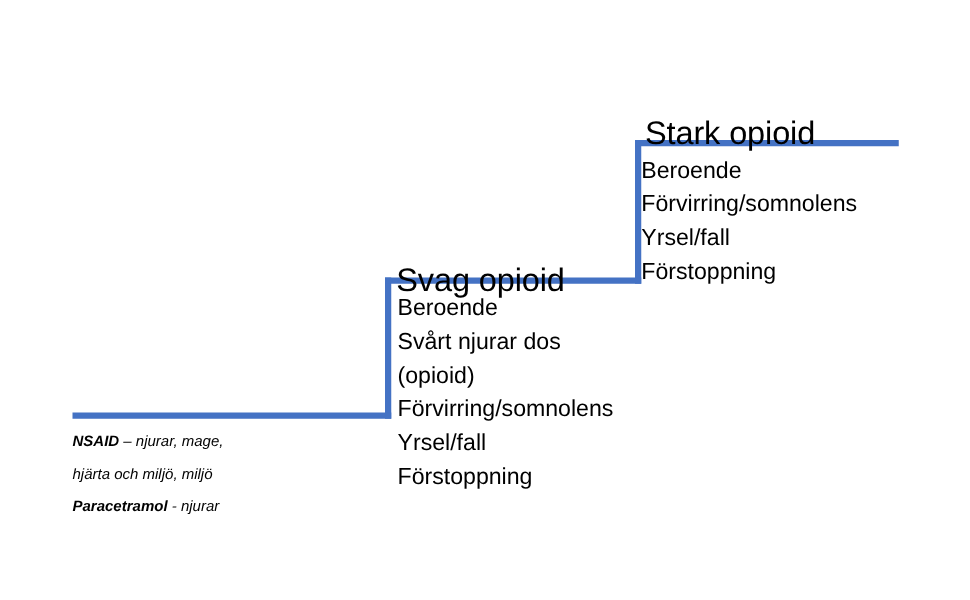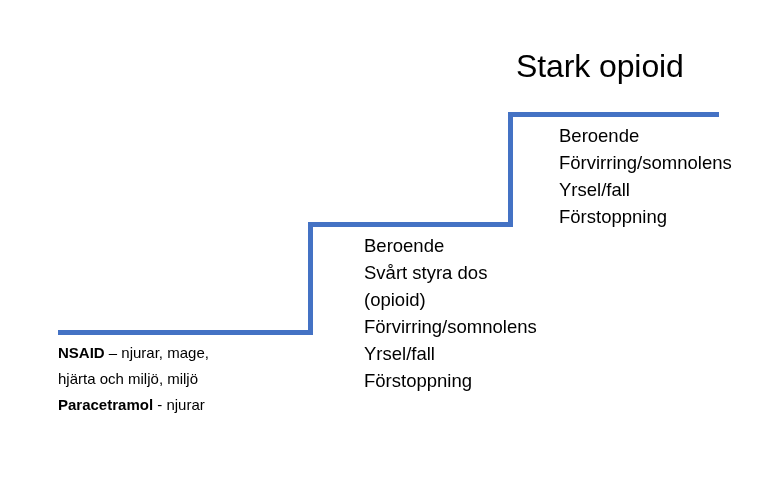--- a/index.html
+++ b/index.html
@@ -33,39 +33,41 @@
   
   #tread-2 { left: 308px; top: 222px; width: 205px; }
   
   #riser-2 { left: 508px; top: 112px; height: 115px; }
   
   #tread-3 { left: 508px; top: 112px; width: 211px; }
 
   
   .step-title {
     position: absolute;
-    font-size: 32px;
+    font-size: 26px;
     line-height: 33px;
     font-weight: 400;
     letter-spacing: -0.1px;
     white-space: pre-line;
+    margin-top: 40px;
   }
   .step-body {
     position: absolute;
     font-size: 18.5px;
     line-height: 27px;
     font-weight: 400;
   }
-  .step-body .bodyline { white-space: pre; padding-left: 46px; }
+  .step-body .bodyline { white-space: pre; }
 
   .desc {
     position: absolute;
-    font-size: 15px;
+    font-size: 12px;
     line-height: 26px;
     font-weight: 400;
+    font-style: italic;
   }
   .desc .descline { white-space: pre; }
   .desc b { font-weight: 700; }
 
   
   #title-1 { left: 60px;  top: 243px; }
   #desc-1  { left: 58px;  top: 340px; }
 
   
   #title-2 { left: 317px; top: 168px; }
@@ -86,24 +88,25 @@
   <div class="stair-seg stair-v" id="riser-2" style="background: rgb(68, 114, 196);"></div>
   <div class="stair-seg stair-h" id="tread-3" style="background: rgb(68, 114, 196);"></div>
 
 
   <div class="desc" id="desc-1">
     <div class="descline"><b>NSAID</b><span> – njurar, mage,</span></div>
     <div class="descline"><b></b><span>hjärta och miljö, miljö</span></div>
     <div class="descline"><b>Paracetramol</b><span> - njurar</span></div>
   </div>
 
+  <div class="step-title" id="title-2">Svag opioid</div>
 
   <div class="step-body" id="body-2">
     <div class="bodyline">Beroende</div>
-    <div class="bodyline">Svårt styra dos</div>
+    <div class="bodyline">Svårt njurar dos</div>
     <div class="bodyline">(opioid)</div>
     <div class="bodyline">Förvirring/somnolens</div>
     <div class="bodyline">Yrsel/fall</div>
     <div class="bodyline">Förstoppning</div>
   </div>
 
   <div class="step-title" id="title-3">Stark opioid</div>
 
   <div class="step-body" id="body-3">
     <div class="bodyline">Beroende</div>

